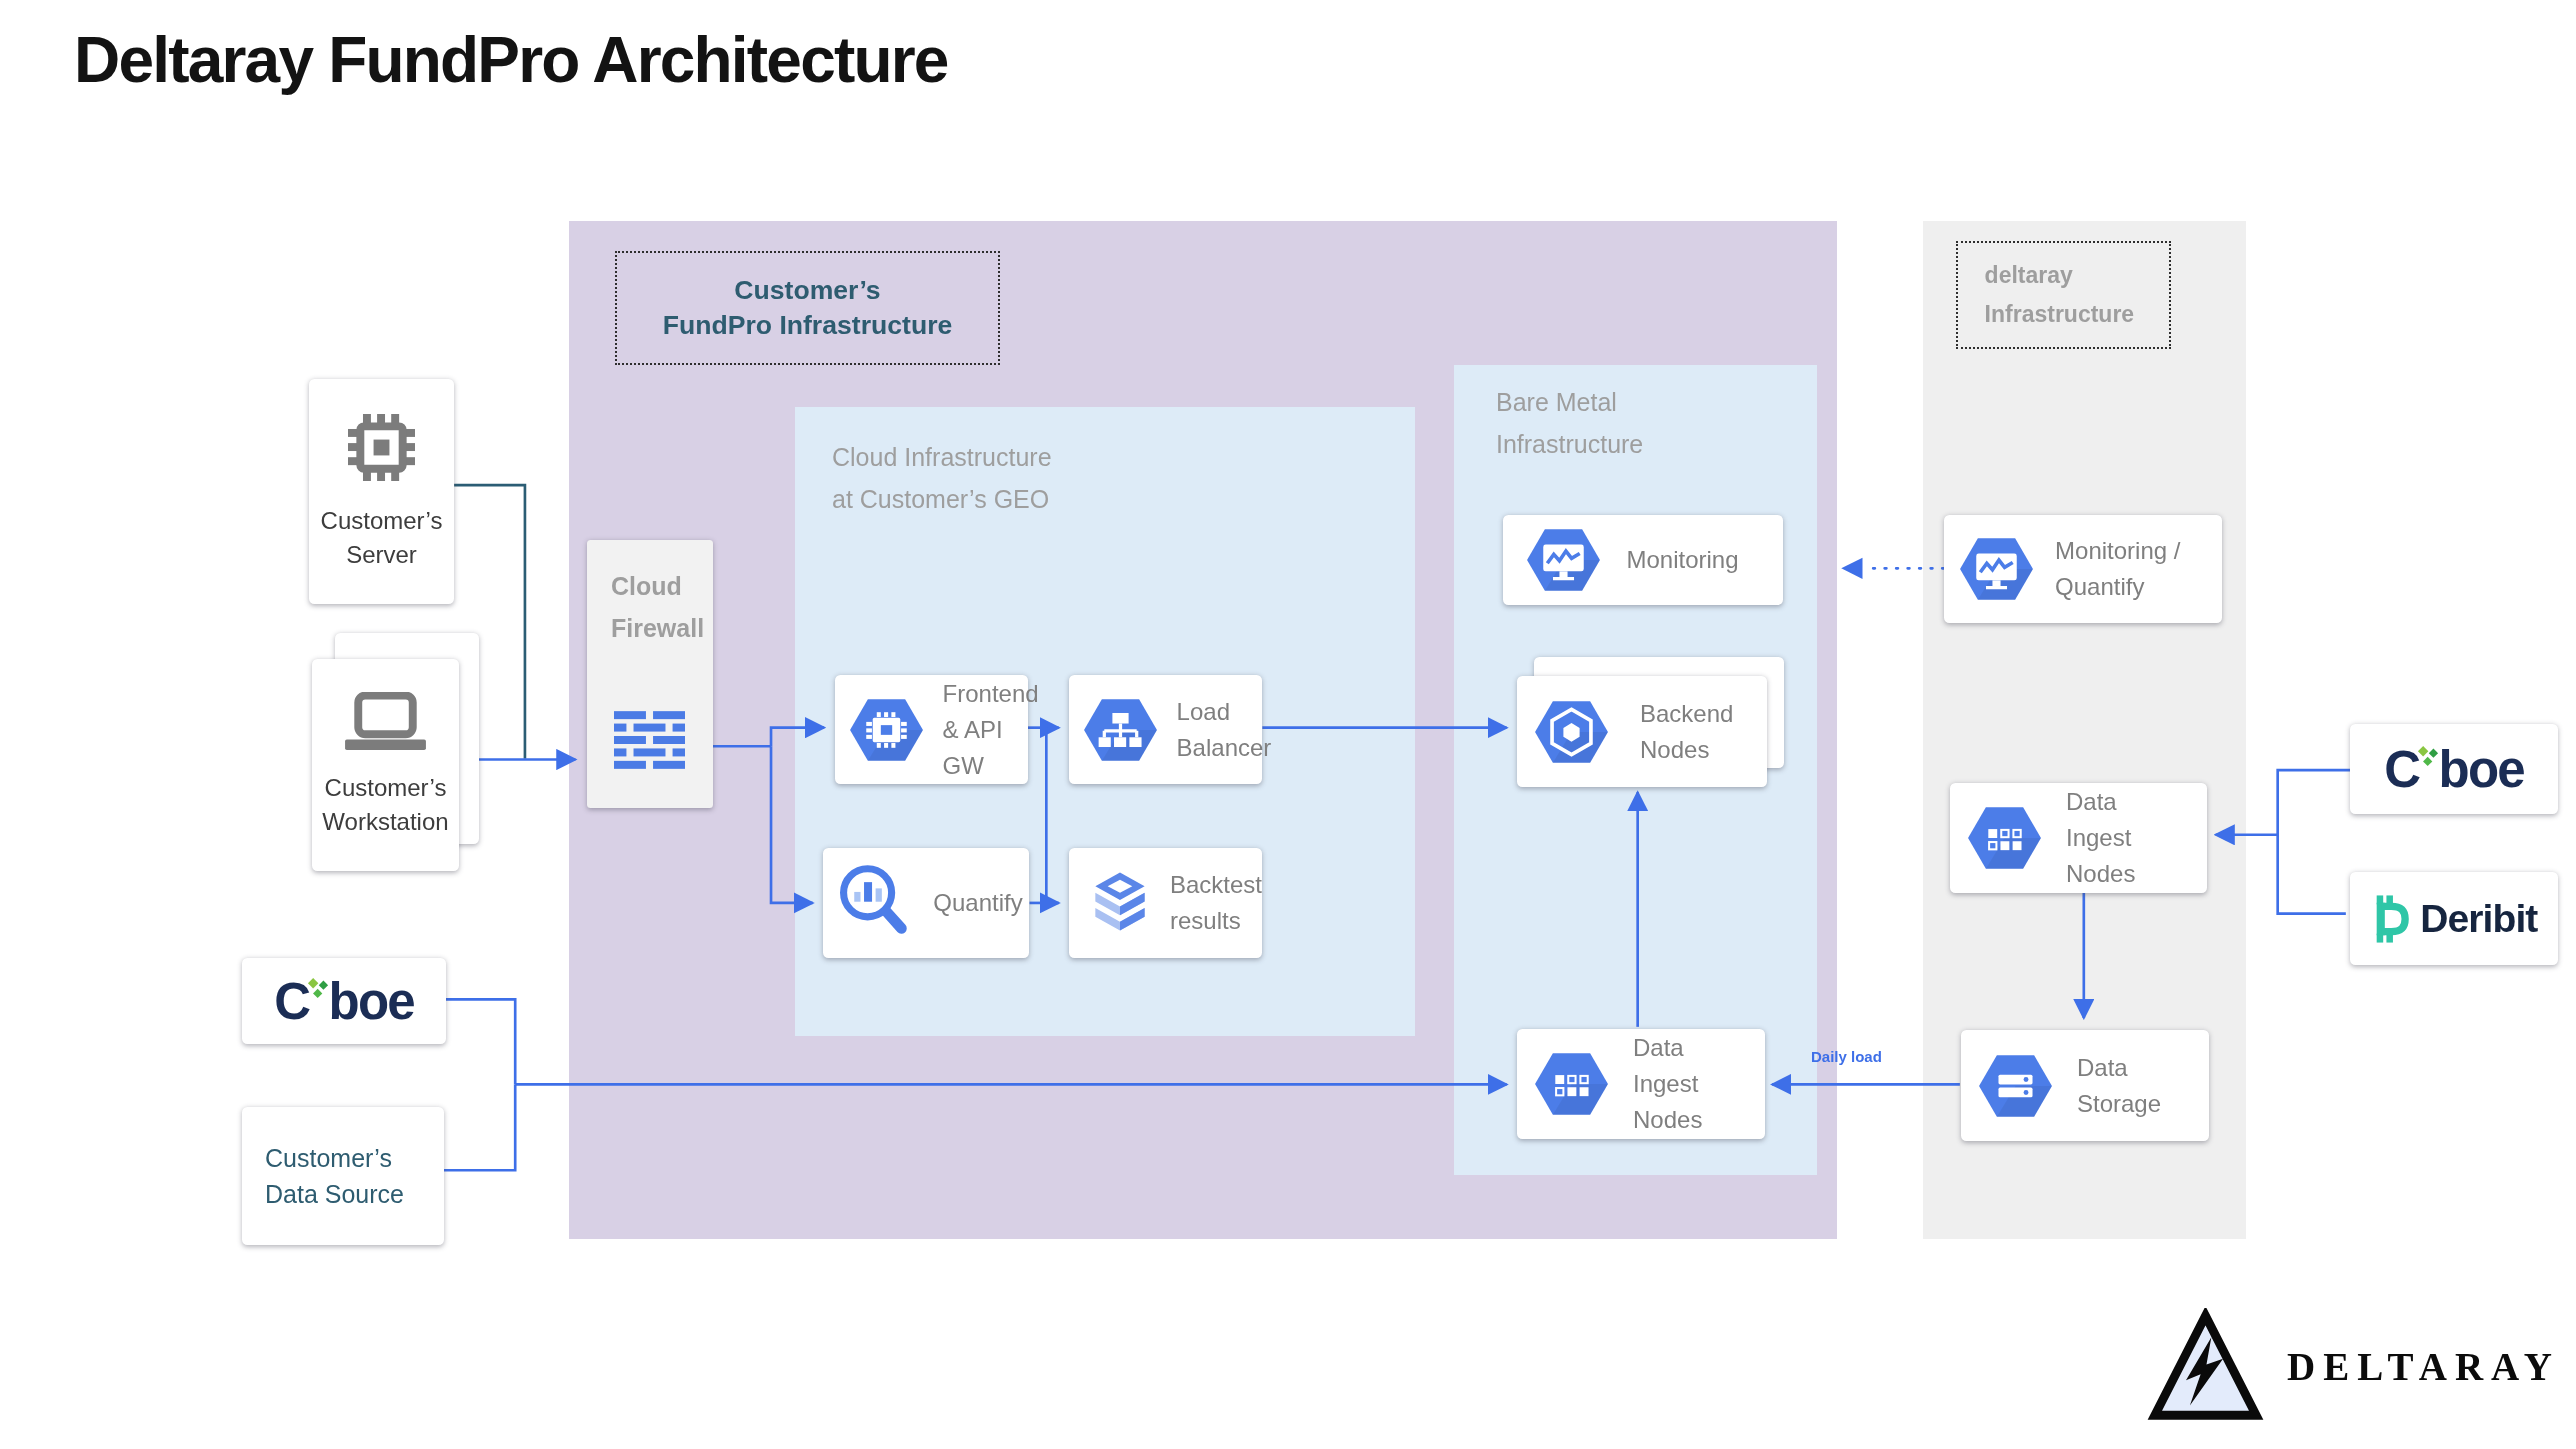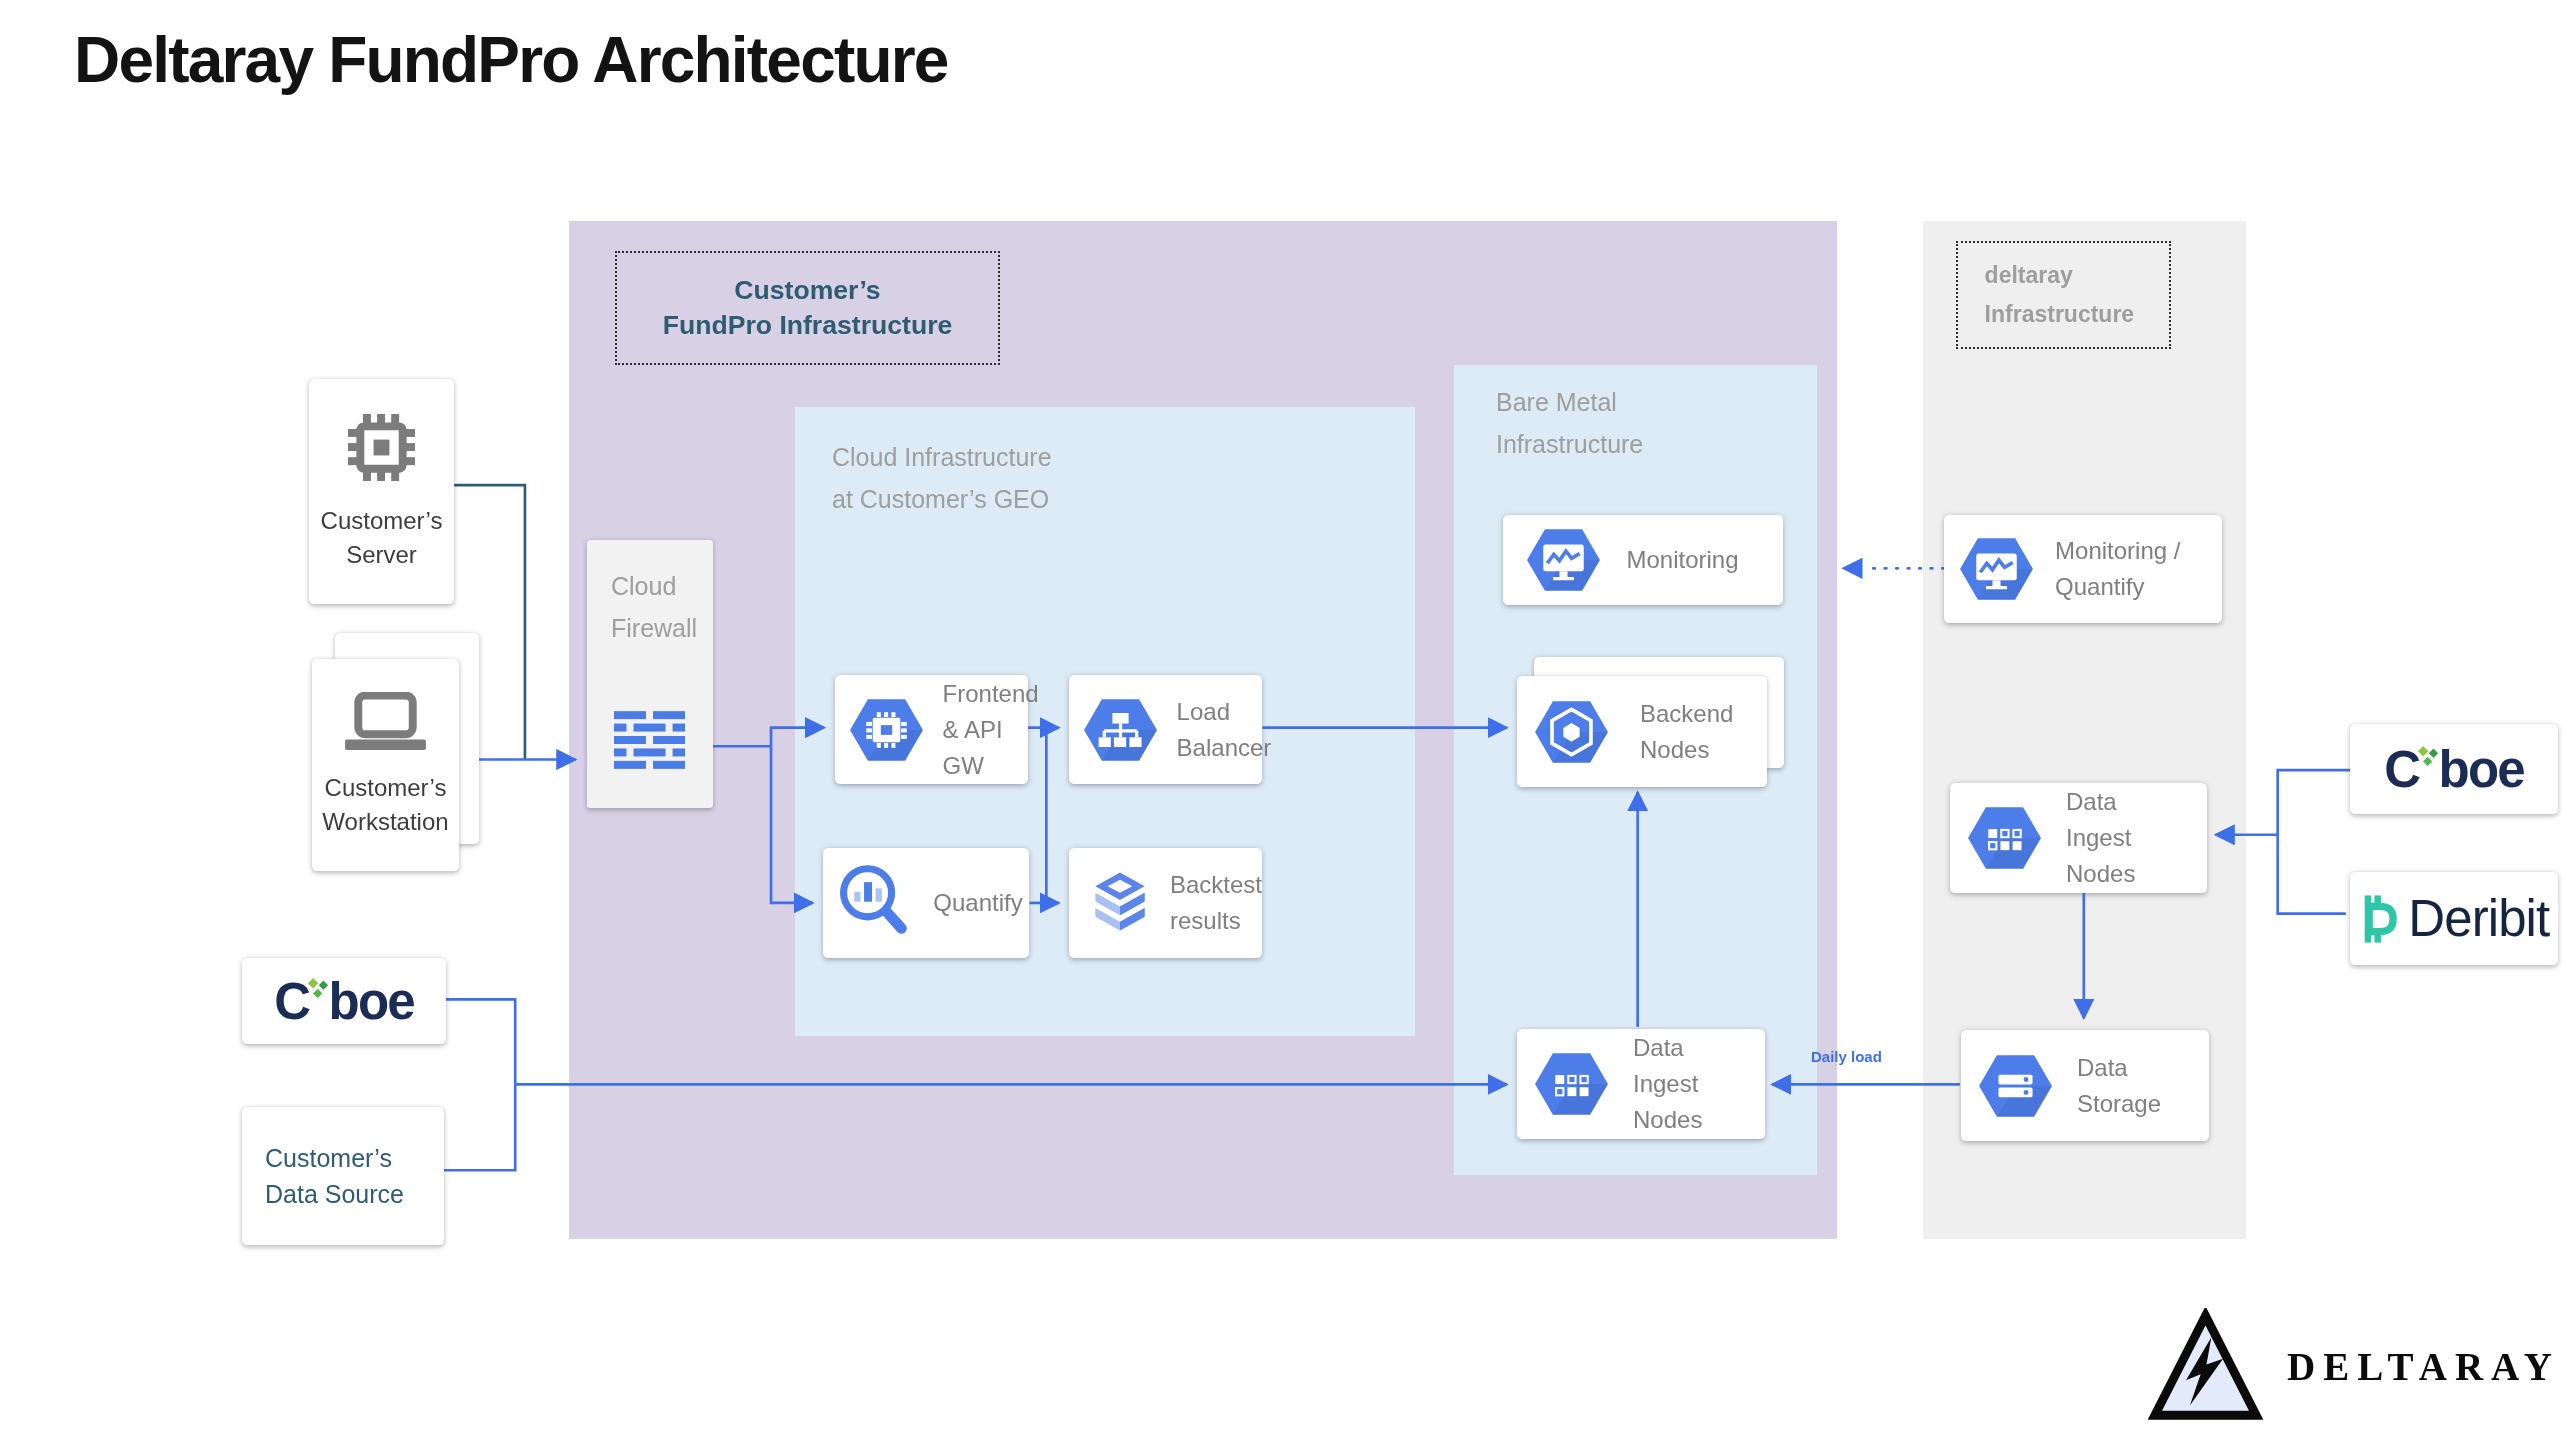--- a/index.html
+++ b/index.html
@@ -1,39 +1,39 @@
 <!DOCTYPE html>
 <html style="font-size:14px"><head>
 <meta charset="utf-8">
 <style>
   html,body{margin:0;padding:0;background:#fff;}
   .canvas{position:relative;width:2576px;height:1450px;background:#ffffff;overflow:hidden;
           font-family:"Liberation Sans", sans-serif;color:#333;}
   .abs{position:absolute;}
-  .pl{white-space:pre-line;}
+  .pl{white-space:pre-line;font-weight:bold;}
   .page-title{font-size:64px;font-weight:700;color:#131313;letter-spacing:-1.8px;}
   .zone{position:absolute;}
   .zone-label{position:absolute;color:#9e9e9e;font-size:25px;line-height:42px;white-space:pre-line;}
   .dotted-box{position:absolute;border:2.7px dotted #2e2e2e;display:flex;align-items:center;justify-content:center;}
   .card{position:absolute;background:#fff;border-radius:5.3px;
         box-shadow:0 1.8px 5.3px rgba(70,70,85,.40);display:flex;align-items:center;}
   .backcard{position:absolute;background:#fff;border-radius:5.3px;box-shadow:0 1.8px 5.3px rgba(70,70,85,.40);}
   .node-lbl{color:#7f7f7f;font-size:24px;line-height:36px;white-space:pre-line;}
   .dark-lbl{color:#3d3d3d;font-size:24px;line-height:34px;white-space:pre-line;text-align:center;}
   .teal-lbl{color:#2e5c70;font-size:25px;line-height:36px;white-space:pre-line;}
   .vcard{flex-direction:column;justify-content:center;}
   .hexicon{width:81px;height:72px;flex:0 0 auto;}
   .edges{position:absolute;left:0;top:0;z-index:2;pointer-events:none;}
   .zone,.zone-label,.dotted-box{z-index:1;}
   .card,.backcard{z-index:3;}
   .daily-load{position:absolute;z-index:4;color:#3e6fe8;font-size:15px;font-weight:700;}
   .cboe{display:flex;align-items:flex-start;justify-content:center;width:100%;}
   .cboe-txt{font-size:51px;font-weight:700;color:#1b2d55;letter-spacing:-1.8px;line-height:1;}
   .deribit{display:flex;align-items:center;justify-content:center;width:100%;gap:10.6px;}
-  .deribit-txt{font-size:51px;font-weight:400;color:#16253f;letter-spacing:-0.9px;}
+  .deribit-txt{font-size:39px;font-weight:700;color:#16253f;letter-spacing:-0.9px;}
   .brand{position:absolute;display:flex;align-items:center;z-index:3;}
   .brand-txt{font-family:"Liberation Serif", serif;font-size:39px;font-weight:700;color:#0b0b0b;letter-spacing:8px;margin-left:23px;}
 </style>
 </head>
 <body>
 
 <div class="canvas">
 
   <svg width="0" height="0" style="position:absolute" aria-hidden="true">
     <defs>

